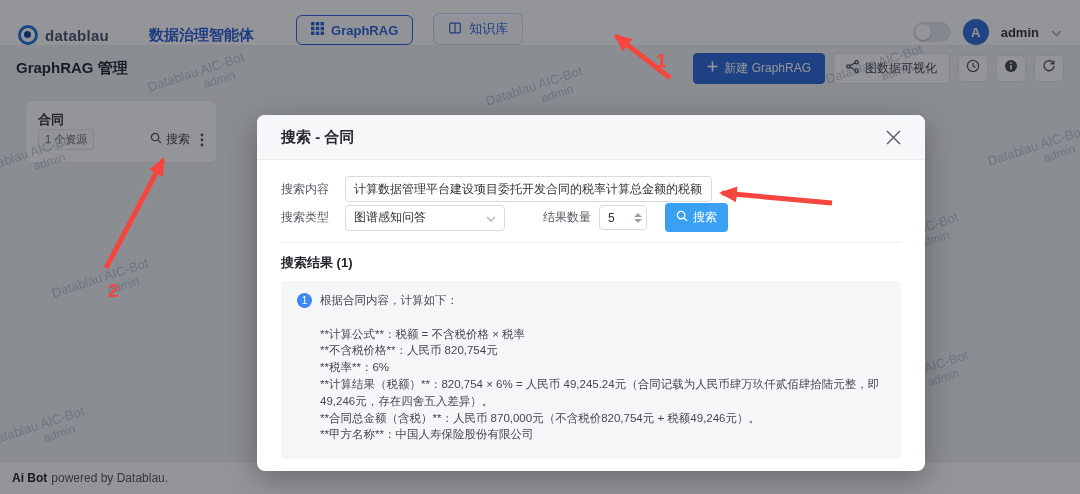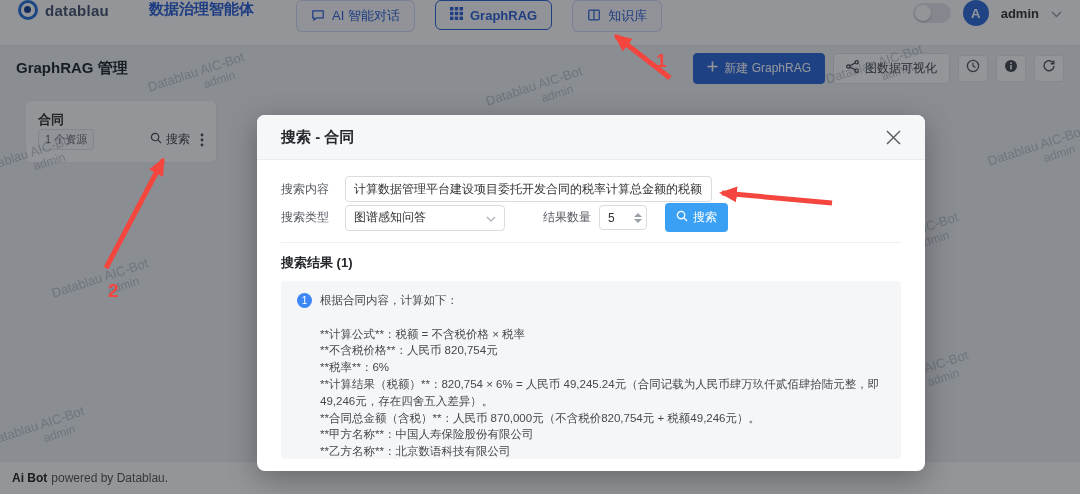--- a/index.html
+++ b/index.html
@@ -5,21 +5,21 @@
   * { margin:0; padding:0; box-sizing:border-box; }
   html,body { background:#888; }
   .screen {
     position:relative; width:1080px; height:494px; overflow:hidden;
     background:#eef0f3; font-family:"Liberation Sans", sans-serif;
   }
   
   .navbar {
     position:absolute; top:0; left:0; width:1080px; height:46px;
     background:#ffffff; border-bottom:1px solid #eceef1;
-    display:flex; align-items:flex-start; padding:0 18px; z-index:1;
+    display:flex; align-items:flex-end; padding:0 18px; z-index:1;
   }
   .brand { display:flex; align-items:center; gap:7px; }
   .logo-ring {
     width:20px; height:20px; border:3px solid #2470d8; border-radius:50%;
     position:relative;
   }
   .logo-ring::after{
     content:""; position:absolute; width:7px; height:7px; background:#173f8f;
     border-radius:50%; left:3px; top:3px;
   }
@@ -152,28 +152,20 @@
 
 <div class="screen">
 
   <div class="navbar">
     <div class="brand">
       <span class="logo-ring"></span>
       <span class="brand-name">datablau</span>
     </div>
     <div class="app-title">数据治理智能体</div>
 
-    <div class="nav-btn">
-      <span>
-        <svg width="14" height="14" viewBox="0 0 16 16" fill="none" stroke="#2d62d6" stroke-width="1.4">
-          <path d="M2 3.2h12v8H6.6L3.4 13.8v-2.6H2z"></path>
-        </svg>
-      </span>
-      <span>AI 智能对话</span>
-    </div>
     <div class="nav-btn active">
       <span>
         <svg width="13" height="13" viewBox="0 0 15 15" fill="#2d62d6">
           <rect x="0" y="0" width="4" height="4"></rect>
             <rect x="5.5" y="0" width="4" height="4"></rect>
             <rect x="11" y="0" width="4" height="4"></rect>
           <rect x="0" y="5.5" width="4" height="4"></rect>
             <rect x="5.5" y="5.5" width="4" height="4"></rect>
             <rect x="11" y="5.5" width="4" height="4"></rect>
           <rect x="0" y="11" width="4" height="4"></rect>
@@ -356,21 +348,20 @@
         </div>
         <div class="r-rest">
           <div class="r-line"></div>
           <div class="r-line">**计算公式**：税额 = 不含税价格 × 税率</div>
           <div class="r-line">**不含税价格**：人民币 820,754元</div>
           <div class="r-line">**税率**：6%</div>
           <div class="r-line">**计算结果（税额）**：820,754 × 6% = 人民币 49,245.24元（合同记载为人民币肆万玖仟贰佰肆拾陆元整，即</div>
           <div class="r-line">49,246元，存在四舍五入差异）。</div>
           <div class="r-line">**合同总金额（含税）**：人民币 870,000元（不含税价820,754元 + 税额49,246元）。</div>
           <div class="r-line">**甲方名称**：中国人寿保险股份有限公司</div>
-          <div class="r-line">**乙方名称**：北京数语科技有限公司</div>
         </div>
       </div>
 
     </div>
   </div>
 
   <svg class="annos" width="1080" height="494" viewBox="0 0 1080 494">
     <defs>
       <marker id="arr" markerUnits="userSpaceOnUse" markerWidth="20" markerHeight="16" refX="15" refY="8" orient="auto">
         <polygon points="0,0 18,8 0,16" fill="#f4463e"></polygon>

